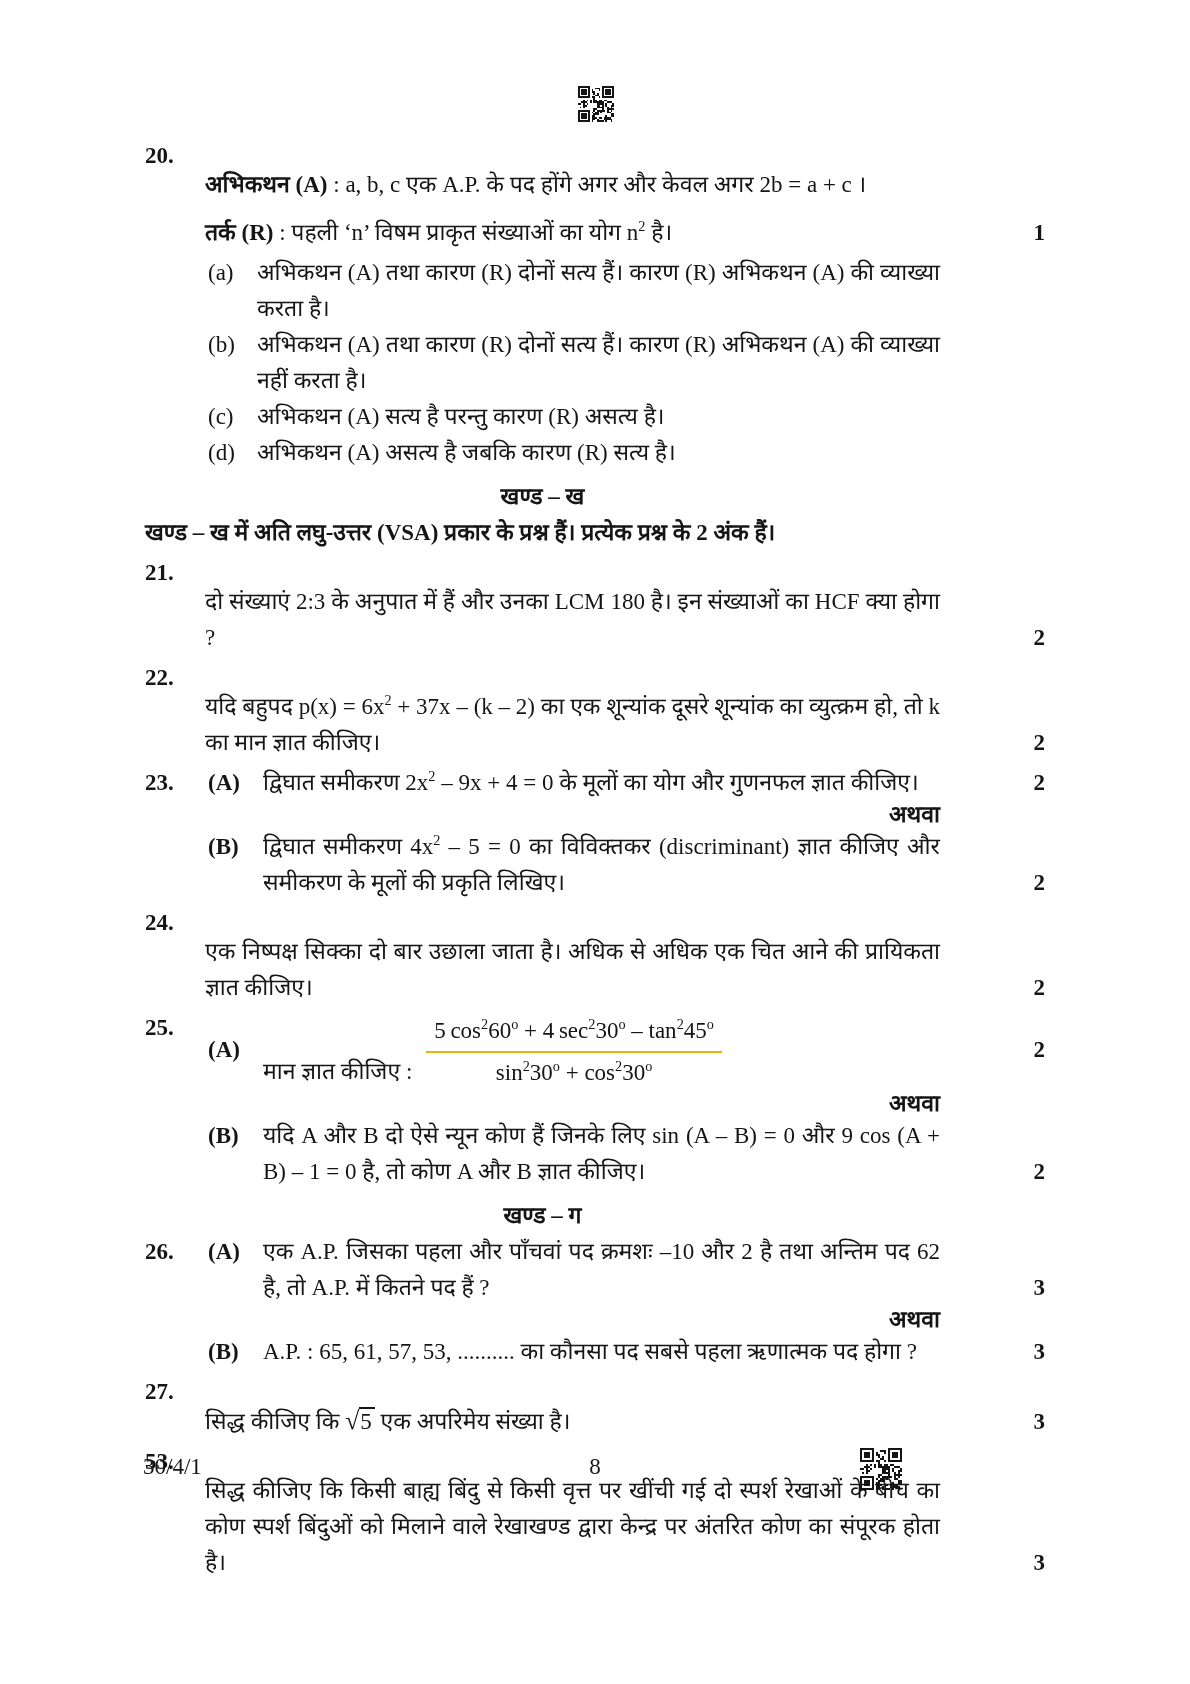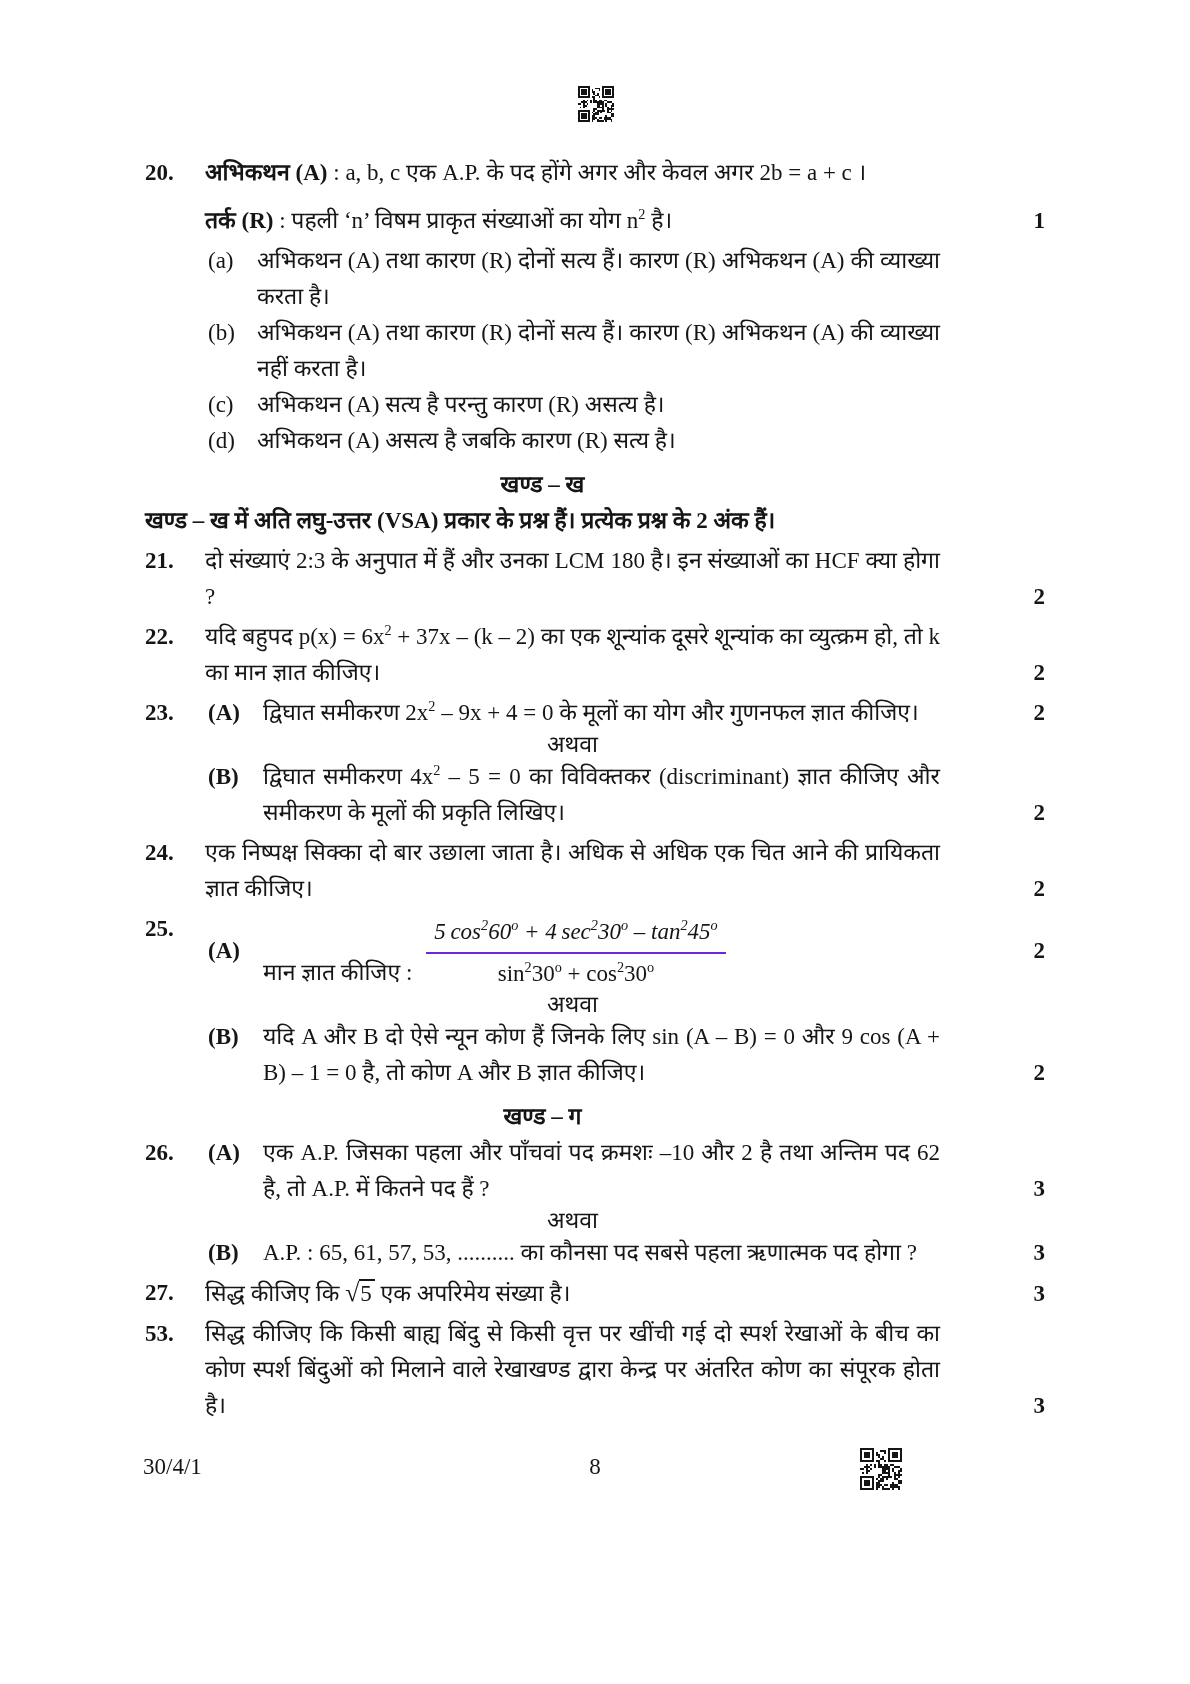--- a/index.html
+++ b/index.html
@@ -2,41 +2,41 @@
 <html><head>
 <meta charset="utf-8">
 <style>
   html,body{margin:0;padding:0;background:#e8e8e8;}
   .page{
     position:relative;width:1190px;height:1684px;margin:0 auto;
     background:#ffffff;color:#151515;
     font-family:"Liberation Serif","DejaVu Serif",serif;
     font-size:23px;overflow:hidden;
   }
-  .content{position:absolute;left:145px;top:155px;width:900px;}
+  .content{position:absolute;left:145px;top:138px;width:900px;}
   p{margin:0;}
   .q{display:flex;margin-bottom:4px;}
   .qnum{width:60px;flex:none;font-weight:700;line-height:36px;}
   .qbody{width:735px;flex:none;position:relative;}
-  .line{line-height:36px;position:relative;text-align:justify;}
+  .line{line-height:36px;position:relative;text-align:justify;margin-top:29px;}
   .gap-top{margin-top:12px;}
   .opts{margin-top:4px;}
   .opt{display:flex;}
   .optlabel{width:49px;flex:none;line-height:36px;padding-left:3px;}
   .opttext{flex:1;position:relative;line-height:36px;text-align:justify;}
   .sub .optlabel{width:55px;font-weight:700;}
-  .or{width:735px;line-height:28px;text-align:center;font-weight:400;}
+  .or{width:735px;line-height:28px;text-align:right;font-weight:700;}
   .sec-title{width:795px;text-align:center;font-weight:700;line-height:36px;margin-top:8px;}
   .instr{width:795px;font-weight:700;line-height:36px;margin-bottom:4px;text-align:justify;}
   .marks{position:absolute;right:-105px;bottom:0;font-weight:700;line-height:36px;}
   .marks-mid{bottom:auto;top:50%;transform:translateY(-50%);}
   sup{font-size:0.62em;vertical-align:super;line-height:0;}
   .frac-line{display:flex;align-items:flex-end;min-height:80px;}
   .frac{display:inline-block;vertical-align:middle;text-align:center;margin-left:14px;line-height:34px;}
-  .fnum{display:block;padding:0 8px 3px;border-bottom:2px solid #6d28d9;font-style:italic;}
+  .fnum{display:block;padding:0 8px 3px;border-bottom:2px solid #eab308;}
   .fden{display:block;padding:3px 8px 0;}
   .sqrt{white-space:nowrap;}
   .rad{font-size:1.12em;}
   .rct{border-top:2px solid #151515;padding:0 3px 0 1px;}
   .qr{position:absolute;fill:#151515;shape-rendering:crispEdges;}
   .qr-top{left:578px;top:86px;width:36px;height:36px;}
   .qr-bottom{left:860px;top:1448px;width:42px;height:42px;}
   .footer-code{position:absolute;left:143px;top:1452px;line-height:30px;}
   .footer-page{position:absolute;left:0;top:1452px;width:1190px;text-align:center;line-height:30px;}
 </style>

